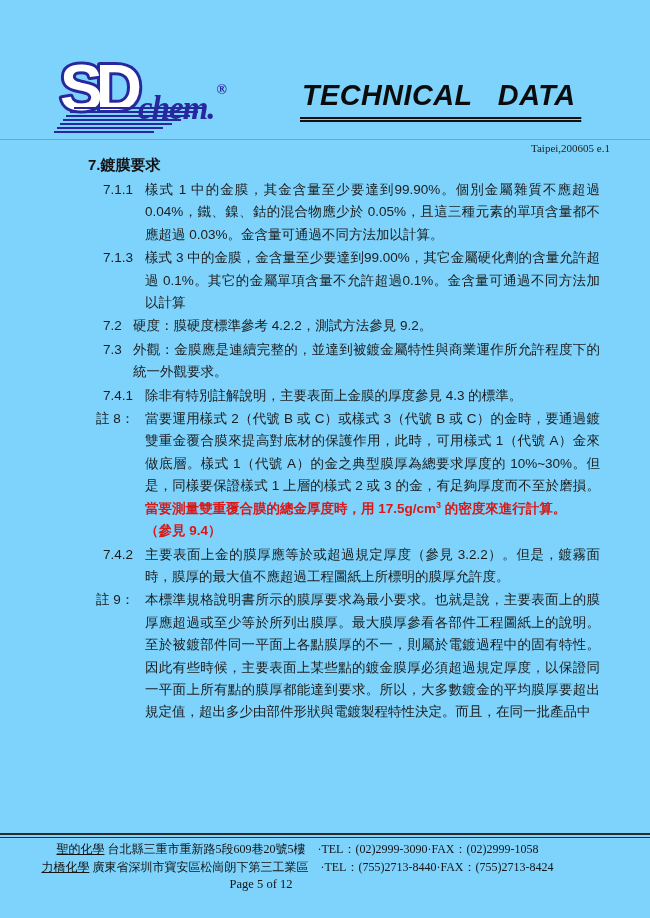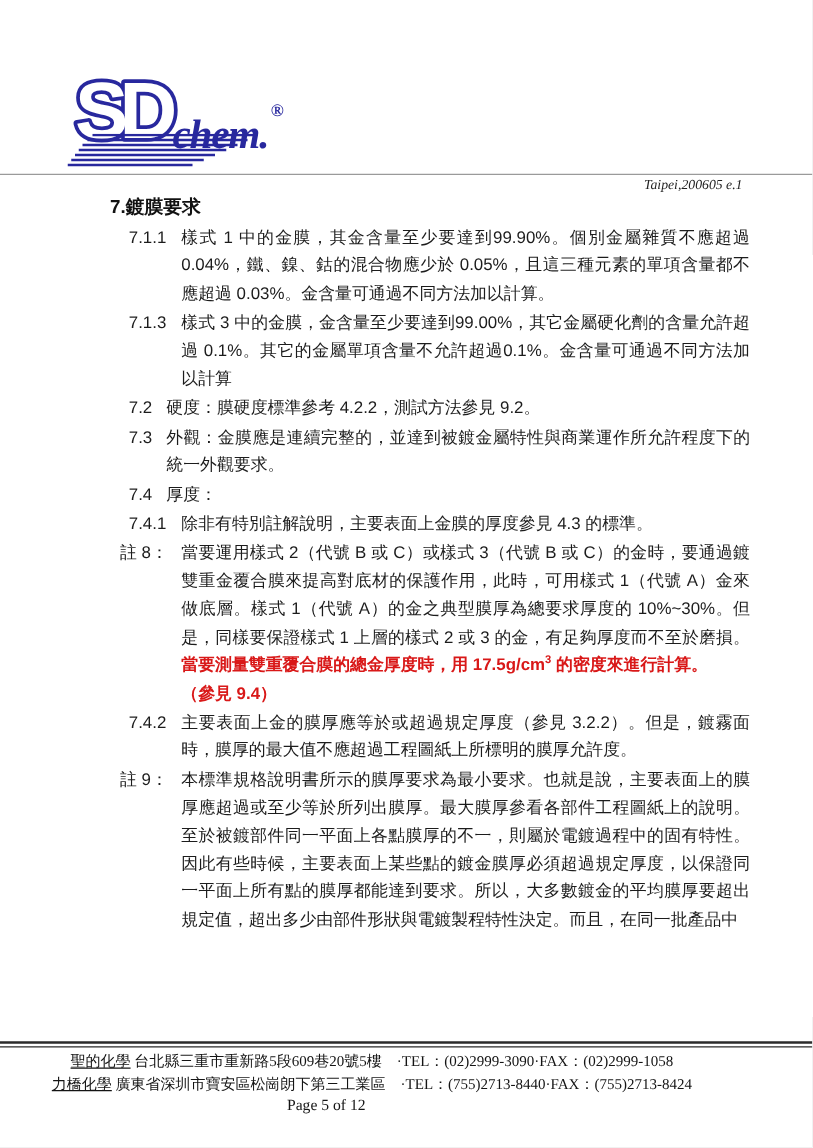--- a/index.html
+++ b/index.html
@@ -1,19 +1,19 @@
 <!DOCTYPE html>
 <html><head>
 <meta charset="utf-8">
 <style>
   * { margin:0; padding:0; box-sizing:border-box; }
   html,body { background:#e8e8e8; }
   .page {
     position:relative; width:650px; height:918px; margin:0 auto;
-    background:#ffffff; overflow:hidden;
+    background:#7dd3fc; overflow:hidden;
     font-family:"Liberation Sans", sans-serif; color:#1c1c1c;
   }
   
   .logo { position:absolute; left:58px; top:50px; width:230px; height:95px; }
   .logo-sd-svg { position:absolute; left:0; top:0; }
   .logo-chem {
     position:absolute; left:80px; top:40px;
     font-family:"Liberation Serif", serif; font-style:italic; font-weight:700;
     font-size:33px; letter-spacing:-1px; color:#28289e; white-space:nowrap;
   }
@@ -23,22 +23,22 @@
   .tech-title {
     display:inline-block;
     font-family:"Liberation Sans", sans-serif; font-style:italic; font-weight:700;
     font-size:30px; letter-spacing:0.5px; word-spacing:18px; color:#0c0c0c;
     transform:scaleX(0.96); transform-origin:left;
     padding:0 6px 5px 2px;
     border-bottom:5px double #111;
   }
   .header-rule { position:absolute; left:0; top:139px; width:650px; border-top:1px solid #9a9a9a; }
   .date-line {
-    position:absolute; top:142px; right:56px;
-    font-family:"Liberation Serif", serif; font-size:11px; color:#222;font-style:italic;
+    position:absolute; top:142px; right:40px;
+    font-family:"Liberation Serif", serif; font-size:11px; color:#222;
   }
   
   .body-area { position:absolute; left:88px; top:156px; width:512px; }
   .section-heading { font-size:15px; font-weight:700; margin-bottom:4px; color:#111; }
   .para {
     position:relative; text-align:justify; font-size:13.5px; line-height:22.4px;
     margin-bottom:1px;
   }
   .para .label { position:absolute; left:15px; top:0; white-space:nowrap; }
   .para.k-sub    { padding-left:45px; }
@@ -77,32 +77,34 @@
       <rect x="20" y="0" width="132" height="2" fill="#28289e"></rect>
       <rect x="16" y="4" width="128" height="2" fill="#28289e"></rect>
       <rect x="12" y="8" width="124" height="2" fill="#28289e"></rect>
       <rect x="9" y="12" width="118" height="2" fill="#28289e"></rect>
       <rect x="6" y="16" width="112" height="2" fill="#28289e"></rect>
       <rect x="3" y="20" width="106" height="2" fill="#28289e"></rect>
       <rect x="0" y="24" width="100" height="2" fill="#28289e"></rect>
     </svg>
   </div>
 
+  <div class="tech-title-wrap">
+    <span class="tech-title">TECHNICAL DATA</span>
+  </div>
 
   <div class="header-rule"></div>
   <div class="date-line">Taipei,200605 e.1</div>
 
   <div class="body-area">
     <div class="section-heading">7.鍍膜要求</div>
     <div>
         <div class="para k-subsub"><span class="label">7.1.1</span><span>樣式 1 中的金膜，其金含量至少要達到99.90%。個別金屬雜質不應超過 0.04%，鐵、鎳、鈷的混合物應少於 0.05%，且這三種元素的單項含量都不應超過 0.03%。金含量可通過不同方法加以計算。</span></div>
         <div class="para k-subsub"><span class="label">7.1.3</span><span>樣式 3 中的金膜，金含量至少要達到99.00%，其它金屬硬化劑的含量允許超過 0.1%。其它的金屬單項含量不允許超過0.1%。金含量可通過不同方法加以計算</span></div>
         <div class="para k-sub"><span class="label">7.2</span><span>硬度：膜硬度標準參考 4.2.2，測試方法參見 9.2。</span></div>
         <div class="para k-sub"><span class="label">7.3</span><span>外觀：金膜應是連續完整的，並達到被鍍金屬特性與商業運作所允許程度下的統一外觀要求。</span></div>
-        <div class="para k-sub"><span class="label">7.4</span><span>厚度：</span></div>
         <div class="para k-subsub"><span class="label">7.4.1</span><span>除非有特別註解說明，主要表面上金膜的厚度參見 4.3 的標準。</span></div>
         <div class="para k-note"><span class="label">註 8：</span><span>當要運用樣式 2（代號 B 或 C）或樣式 3（代號 B 或 C）的金時，要通過鍍雙重金覆合膜來提高對底材的保護作用，此時，可用樣式 1（代號 A）金來做底層。樣式 1（代號 A）的金之典型膜厚為總要求厚度的 10%~30%。但是，同樣要保證樣式 1 上層的樣式 2 或 3 的金，有足夠厚度而不至於磨損。</span><span class="red">當要測量雙重覆合膜的總金厚度時，用 </span><span class="red">17.5g/cm</span><sup class="red">3</sup><span class="red"> 的密度來進行計算。</span><br><span class="red">（參見 9.4）</span></div>
         <div class="para k-subsub"><span class="label">7.4.2</span><span>主要表面上金的膜厚應等於或超過規定厚度（參見 3.2.2）。但是，鍍霧面時，膜厚的最大值不應超過工程圖紙上所標明的膜厚允許度。</span></div>
         <div class="para k-note"><span class="label">註 9：</span><span>本標準規格說明書所示的膜厚要求為最小要求。也就是說，主要表面上的膜厚應超過或至少等於所列出膜厚。最大膜厚參看各部件工程圖紙上的說明。至於被鍍部件同一平面上各點膜厚的不一，則屬於電鍍過程中的固有特性。因此有些時候，主要表面上某些點的鍍金膜厚必須超過規定厚度，以保證同一平面上所有點的膜厚都能達到要求。所以，大多數鍍金的平均膜厚要超出規定值，超出多少由部件形狀與電鍍製程特性決定。而且，在同一批產品中</span></div>
       </div>
   </div>
 
   <div class="footer-rule"></div>
   <div class="footer-entries">
       <div class="footer-line"><span class="company">聖的化學</span><span> 台北縣三重市重新路5段609巷20號5樓　·TEL：(02)2999-3090·FAX：(02)2999-1058</span></div>

